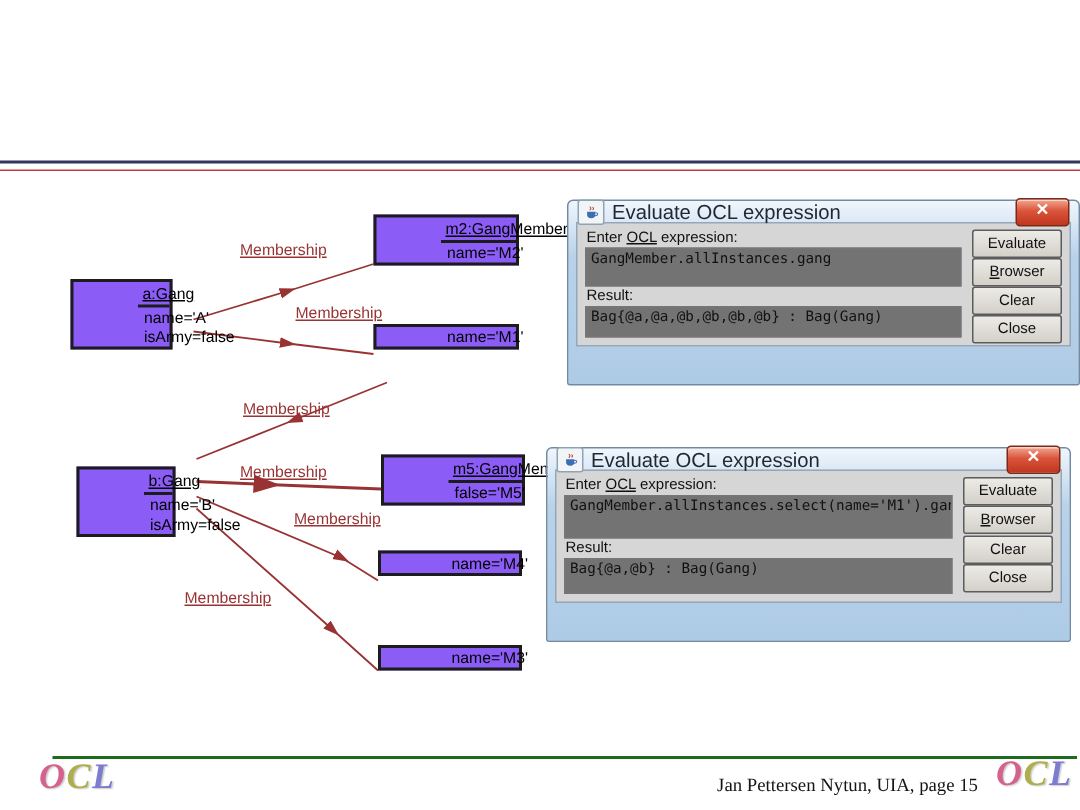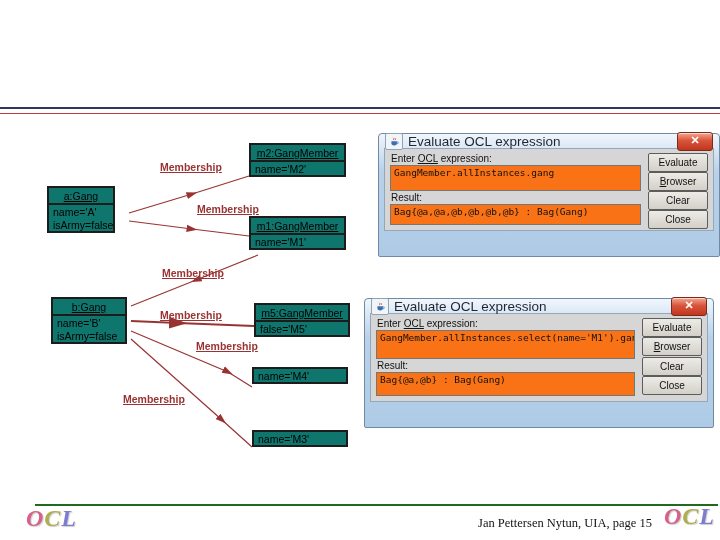--- a/index.html
+++ b/index.html
@@ -24,38 +24,38 @@
   }
   .ocl-logo .l1{color:#d4628c;}
   .ocl-logo .l2{color:#aeae4e;}
   .ocl-logo .l3{color:#7d7dcf;}
   .ocl-left{left:26px;top:505px;}
   .ocl-right{left:664px;top:503px;}
 
   
   #diagram-lines{position:absolute;left:0;top:0;width:720px;height:540px;pointer-events:none;}
   .uml-box{
-    position:absolute;background:#0f766e;border:2px solid #1c1c1c;
-    font-size:10.5px;color:#000;box-sizing:border-box;
+    position:absolute;background:#8b5cf6;border:2px solid #1c1c1c;
+    font-size:10.5px;color:#000;box-sizing:border-box;padding-left:43px;
   }
   .uml-head{
     border-bottom:2px solid #1c1c1c;text-align:center;
     text-decoration:underline;padding:2px 3px 1px 3px;white-space:nowrap;
   }
   .uml-attr{padding:1px 4px 0 4px;white-space:nowrap;}
   .box-m2{left:249px;top:143px;width:97px;}
   .box-a {left:47px; top:186px;width:68px;}
   .box-m1{left:249px;top:216px;width:97px;}
-  .box-b {left:51px; top:297px;width:76px;}
+  .box-b {left:51px; top:311px;width:66px;}
   .box-m5{left:254px;top:303px;width:96px;}
   .box-m4{left:252px;top:367px;width:96px;}
   .box-m3{left:252px;top:430px;width:96px;}
   .link-label{
     position:absolute;color:#993333;text-decoration:underline;
-    font-size:10.5px;white-space:nowrap;font-weight:bold;
+    font-size:10.5px;white-space:nowrap;
   }
   .ll1{left:160px;top:161px;}
   .ll2{left:197px;top:203px;}
   .ll3{left:162px;top:267px;}
   .ll4{left:160px;top:309px;}
   .ll5{left:196px;top:340px;}
   .ll6{left:123px;top:393px;}
 
   
   .dialog{
@@ -81,21 +81,21 @@
   }
   .dlg-content{
     background:#d6d6d6;border:1px solid #93a7ba;
     height:calc(100% - 33px);box-sizing:border-box;
     display:flex;gap:7px;padding:3px 5px 5px 5px;
   }
   .fields-col{flex:1;display:flex;flex-direction:column;min-width:0;}
   .fld-label{font-size:10px;color:#111;margin:1px 0 1px 1px;white-space:nowrap;}
   .fld-label .mnemonic{text-decoration:underline;}
   .fld{
-    background:#f97316;border:1px solid #767676;box-sizing:border-box;
+    background:#737373;border:1px solid #767676;box-sizing:border-box;
     font-family:"DejaVu Sans Mono",monospace;font-size:9.5px;color:#111;
     padding:1px 3px;overflow:hidden;white-space:nowrap;
   }
   .fld-expr{flex:1.25;}
   .fld-result{flex:1;}
   .buttons-col{
     width:60px;flex:0 0 auto;display:flex;flex-direction:column;
     justify-content:space-between;padding:1px 0;
   }
   .btn{
@@ -131,21 +131,20 @@
 <div class="uml-box box-m2">
   <div class="uml-head">m2:GangMember</div>
   <div class="uml-attr">name='M2'</div>
 </div>
 <div class="uml-box box-a">
   <div class="uml-head">a:Gang</div>
   <div class="uml-attr">name='A'</div>
   <div class="uml-attr">isArmy=false</div>
 </div>
 <div class="uml-box box-m1">
-  <div class="uml-head">m1:GangMember</div>
   <div class="uml-attr">name='M1'</div>
 </div>
 <div class="uml-box box-b">
   <div class="uml-head">b:Gang</div>
   <div class="uml-attr">name='B'</div>
   <div class="uml-attr">isArmy=false</div>
 </div>
 <div class="uml-box box-m5">
   <div class="uml-head">m5:GangMember</div>
   <div class="uml-attr">false='M5'</div>

